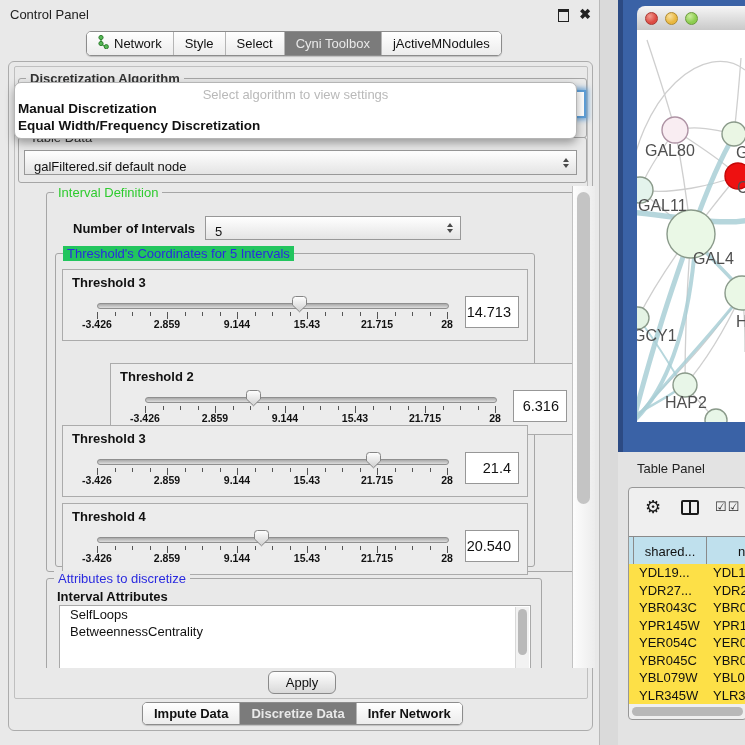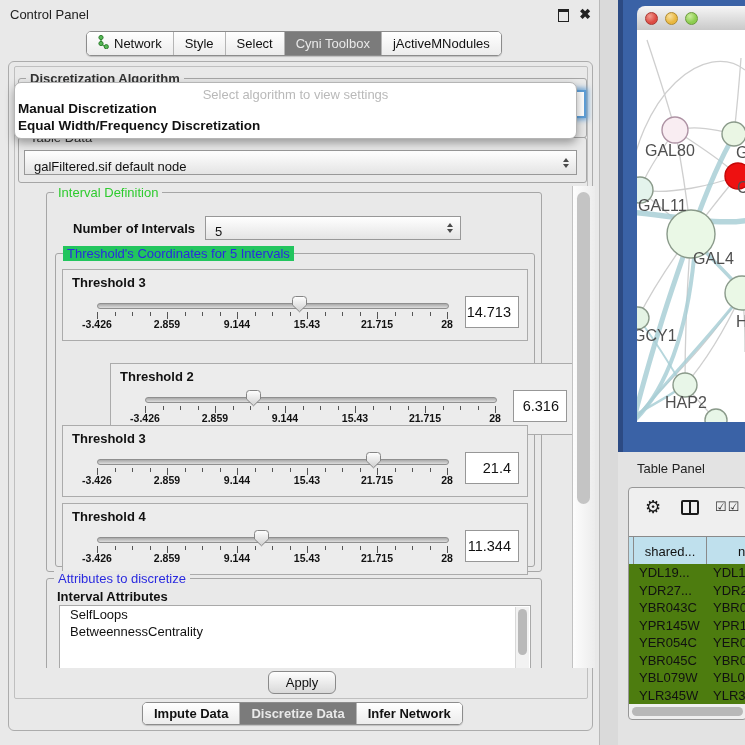--- a/index.html
+++ b/index.html
@@ -46,21 +46,21 @@
   .popup-item{position:absolute;left:3px;font-size:13.5px;white-space:nowrap;}
 
   #tabledata-group{left:18px;top:137px;width:567px;height:44px;}
   #tabledata-combo{left:24px;top:150px;width:553px;height:25px;}
 
   #scrollview{left:16px;top:186px;width:556px;height:482px;overflow:hidden;}
   #vscroll{left:572px;top:186px;width:22px;height:482px;background:linear-gradient(to right,#FDFDFD,#ECECEC);
            border-left:1px solid #C2C2C2;}
   #vscroll .thumb{position:absolute;left:4px;top:6px;width:13px;height:312px;border-radius:7px;background:#C4C4C4;}
 
-  #interval-group{left:30px;top:6px;width:494px;height:378px;}
+  #interval-group{left:30px;top:6px;width:494px;height:378px;padding-left:34px;}
   #noi-label{left:26px;top:28px;font-size:13px;font-weight:bold;}
   #noi-combo{left:158px;top:23px;width:256px;height:24px;}
   #thr-group{left:8px;top:60px;width:478px;height:312px;}
 
   .thr-box{position:absolute;left:6px;width:464px;height:70px;border:1px solid #ABABAB;background:#ECECEC;}
   .thr-label{position:absolute;left:9px;top:5px;font-size:13px;font-weight:bold;}
   .thr-track{position:absolute;left:34px;top:33px;width:350px;height:4px;border-radius:3px;
              background:linear-gradient(#A9A9A9,#DDDDDD);border:1px solid #8F8F8F;}
   .thr-thumb{position:absolute;top:25px;z-index:2;}
   .tick{position:absolute;width:1px;background:#555;}
@@ -97,21 +97,21 @@
              border-radius:4px;overflow:hidden;}
   #tp-gear{position:absolute;left:16px;top:8px;font-size:18px;color:#1A1A1A;}
   #tp-cols{position:absolute;left:52px;top:12px;width:18px;height:15px;border:2px solid #1A1A1A;border-radius:2px;box-sizing:border-box;}
   #tp-cols:after{content:"";position:absolute;left:6px;top:0;width:2px;height:11px;background:#1A1A1A;}
   #tp-checks{position:absolute;left:86px;top:11px;font-size:13px;color:#2A2A2A;letter-spacing:1px;}
   #tp-header{position:absolute;left:0px;top:48px;width:200px;height:28px;border-top:1px solid #8A8A8A;border-bottom:1px solid #8A8A8A;background:#BFE0ED;}
   .hcell{position:absolute;top:0;height:28px;display:flex;align-items:center;justify-content:center;
          font-size:13px;box-sizing:border-box;}
   #hcell-1{left:4px;width:74px;border-left:1px solid #8A8A8A;border-right:1px solid #8A8A8A;}
   #hcell-2{left:78px;width:122px;justify-content:flex-start;padding-left:31px;}
-  #tp-rows{position:absolute;left:0;top:76px;width:117px;height:140px;background:#4d7c0f;overflow:hidden;}
+  #tp-rows{position:absolute;left:0;top:76px;width:117px;height:140px;background:#fde047;overflow:hidden;}
   .trow{position:relative;height:17.5px;font-size:13px;}
   .trow .c1{position:absolute;left:10px;top:1px;}
   .trow .c2{position:absolute;left:84px;top:1px;white-space:nowrap;}
   #tp-hscroll{position:absolute;left:3px;top:219px;width:111px;height:9px;border-radius:5px;background:#B8B8B8;}
 </style>
 </head>
 <body>
 
 <div id="root">
 
@@ -334,21 +334,21 @@
                 <div class="tick" style="left: 384px; top: 42px; height: 7px;"></div>
                 <div class="tick-label" style="left: 34px;">-3.426</div>
                 <div class="tick-label" style="left: 104px;">2.859</div>
                 <div class="tick-label" style="left: 174px;">9.144</div>
                 <div class="tick-label" style="left: 244px;">15.43</div>
                 <div class="tick-label" style="left: 314px;">21.715</div>
                 <div class="tick-label" style="left: 384px;">28</div>
                 <div class="thr-thumb" style="left: 189.998px;"><svg width="17" height="18">
                     <path d="M1.5,4.5 Q1.5,1.5 4.5,1.5 L12.5,1.5 Q15.5,1.5 15.5,4.5 L15.5,10 L8.5,16.8 L1.5,10 Z" fill="url(#thumbgrad)" stroke="#858585"></path>
                   </svg></div>
-                <div class="thr-value">11.344</div>
+                <div class="thr-value">20.540</div>
               </div>
             </div>
         </div>
       </div>
 
       <div id="attr-group" class="abs groupbox">
         <span class="legend blue">Attributes to discretize</span>
         <div id="attr-sub" class="abs">Interval Attributes</div>
         <div id="attr-list" class="abs">
           <div id="attr-items">

